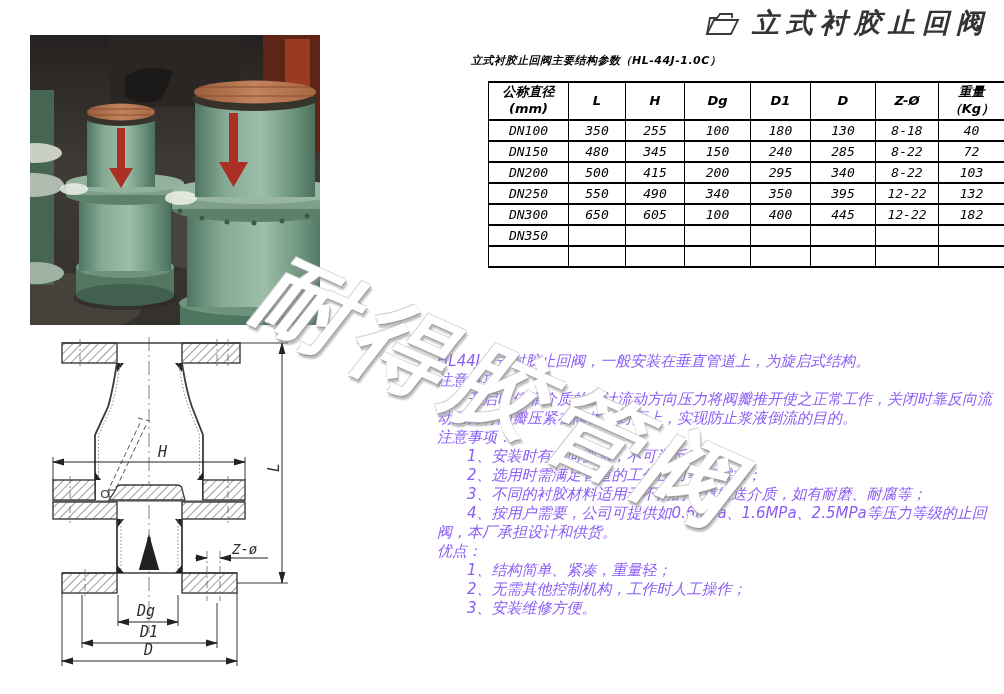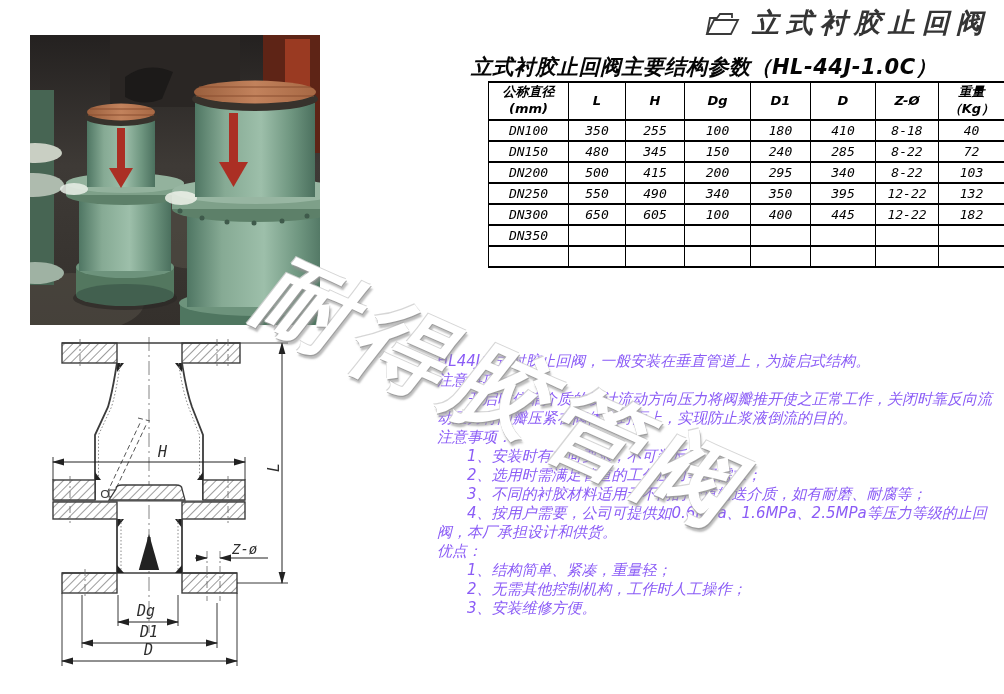--- a/index.html
+++ b/index.html
@@ -17,21 +17,21 @@
     white-space:nowrap;
   }
   .folder-icon { flex:0 0 auto; }
 
   
   .photo { position:absolute; left:30px; top:35px; }
 
   
   .table-title {
     position:absolute; left:471px; top:53px;
-    font-size:21px; font-weight:600; color:#050505; letter-spacing:0.5px;
+    font-size:11px; font-weight:600; color:#050505; letter-spacing:0.5px;
     white-space:nowrap;
   }
   table.spec {
     position:absolute; left:488px; top:81px; width:516px;
     border-collapse:collapse; table-layout:fixed;
     font-family:"DejaVu Sans Mono","Liberation Mono",monospace;
   }
   table.spec th, table.spec td {
     border:2px solid #000; border-left-width:1px; border-right-width:1px;
     text-align:center; vertical-align:middle; padding:0;
@@ -189,21 +189,21 @@
 （Kg）</th>
         </tr>
     </thead>
     <tbody>
         <tr>
           <td>DN100</td>
           <td>350</td>
           <td>255</td>
           <td>100</td>
           <td>180</td>
-          <td>410</td>
+          <td>130</td>
           <td>8-18</td>
           <td>40</td>
         </tr>
         <tr>
           <td>DN150</td>
           <td>480</td>
           <td>345</td>
           <td>150</td>
           <td>240</td>
           <td>285</td>

